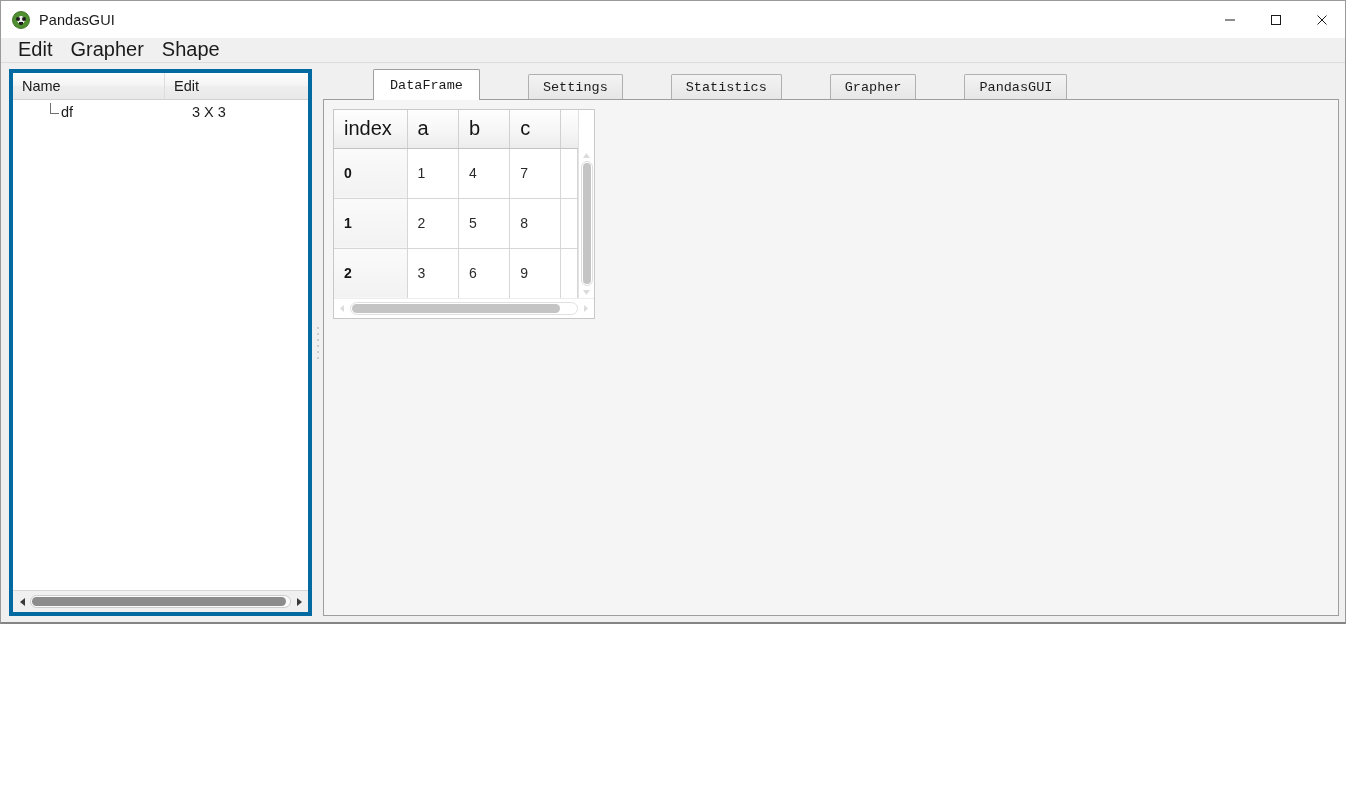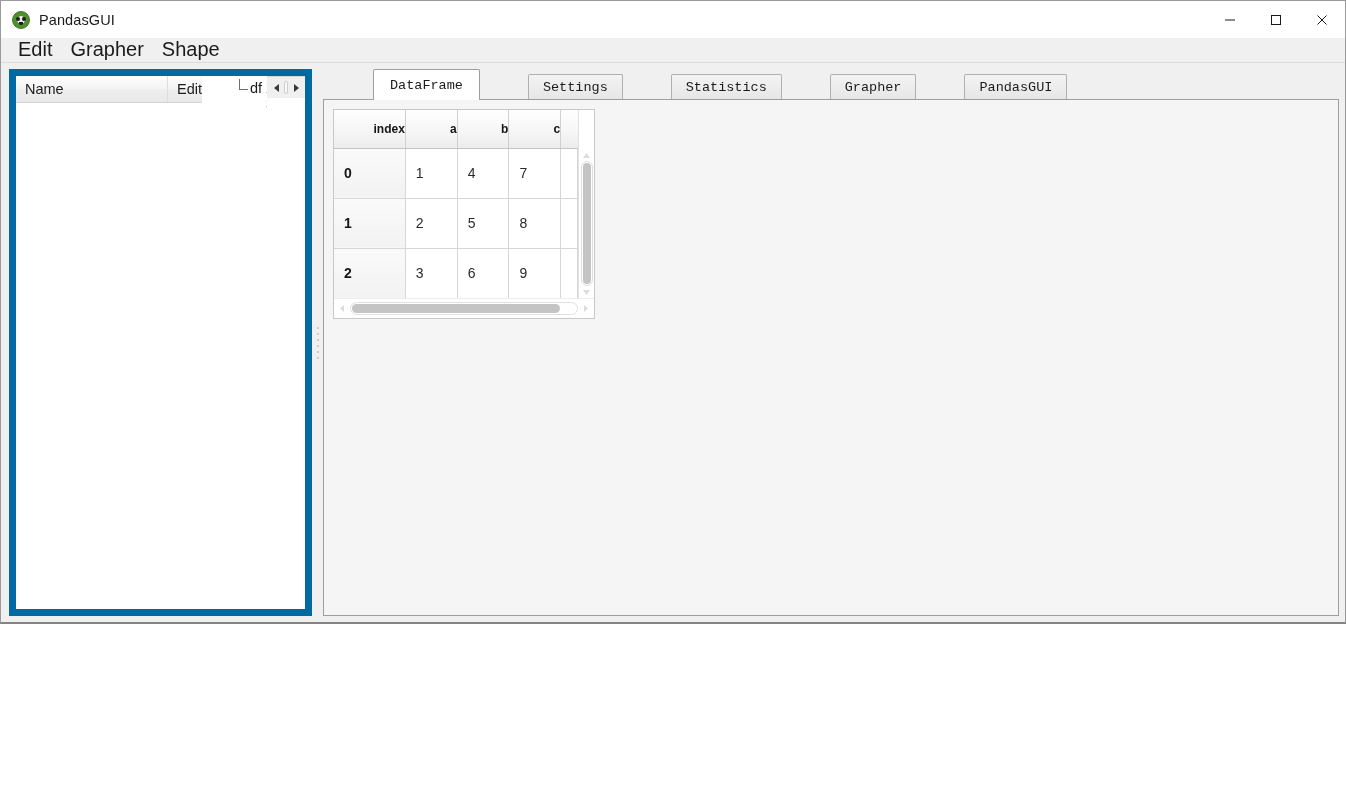--- a/index.html
+++ b/index.html
@@ -101,23 +101,23 @@
     padding: 6px 6px 6px 8px;
     min-height: 0;
     background: #f0f0f0;
   }
 
   
   .left-pane {
     width: 303px;
     min-width: 303px;
     display: flex;
-    flex-direction: row;
-    background: #ffffff;
-    border: 7px solid #0369a1;
+    flex-direction: column;
+    background: #ffffff;
+    border: 4px solid #0369a1;
   }
   .tree-header {
     display: flex;
     height: 27px;
     min-height: 27px;
     background: linear-gradient(to bottom, #fdfdfd 0%, #f4f4f4 48%, #eeeeee 50%, #e9e9e9 100%);
     border-bottom: 1px solid #d2d2d2;
   }
   .tree-header .th {
     font-size: 14.5px;
@@ -284,24 +284,24 @@
   }
   .table-inner {
     display: flex;
   }
   .dtable {
     border-collapse: collapse;
     background: #ffffff;
     table-layout: fixed;
   }
   .dtable th {
-    font-size: 12px;
-    font-weight: bold;
+    font-size: 20px;
+    font-weight: normal;
     color: #151515;
-    text-align: right;
+    text-align: left;
     height: 38px;
     padding: 0 0 0 10px;
     background: linear-gradient(to bottom, #fefefe 0%, #f6f6f6 55%, #ececec 100%);
     border-right: 1px solid #d0d0d0;
     border-bottom: 1px solid #c3c3c3;
   }
   .dtable th.col-index { width: 76px; }
   .dtable th.col-data  { width: 57px; }
   .dtable th.col-pad   { width: 18px; border-right: none; }
   .dtable td {

